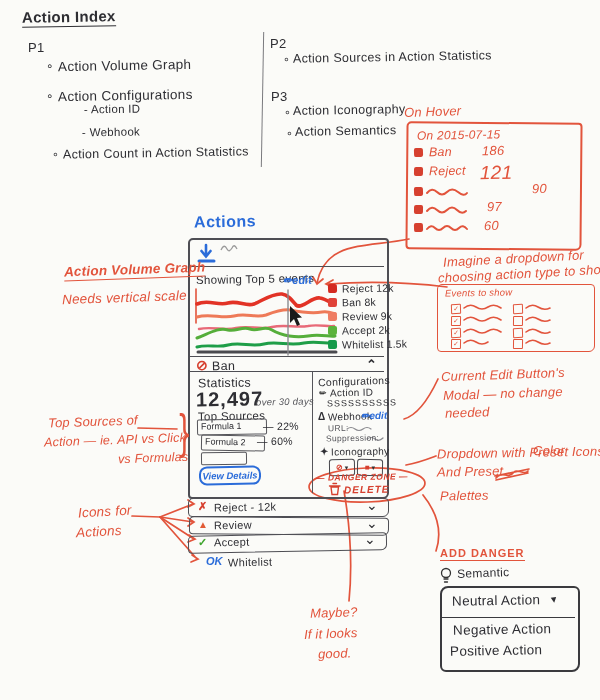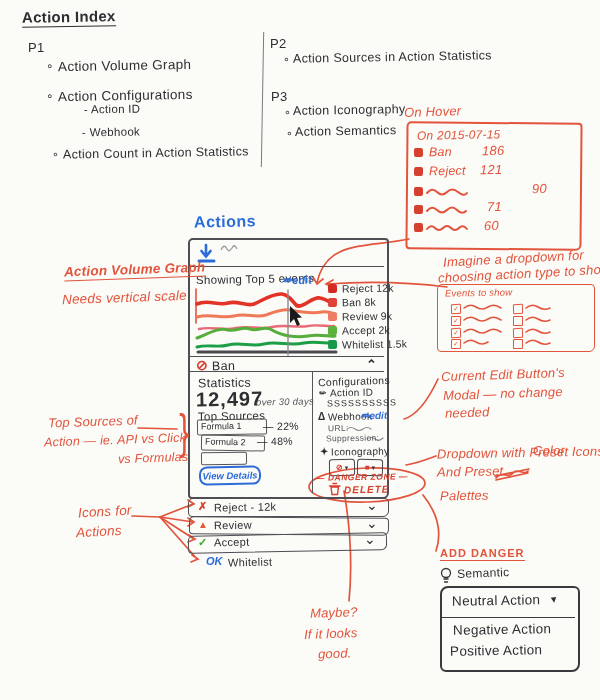--- a/index.html
+++ b/index.html
@@ -133,25 +133,25 @@
   <div class="abs hw r-1" style="left:295px;top:124px;font-size:12.5px;">Action Semantics</div>
   <div class="abs red r-2" style="left:404px;top:104px;font-size:13px;">On Hover</div>
 
   <div class="abs box-red r05" style="left:406px;top:122px;width:172px;height:124px;"></div>
   <div class="abs red r-1" style="left:417px;top:128px;font-size:12px;">On 2015-07-15</div>
   <div class="abs hover-sq r-2" style="left:414px;top:148px;"></div>
   <div class="abs red r-1" style="left:429px;top:145px;font-size:12.5px;">Ban</div>
   <div class="abs red r-1" style="left:482px;top:143px;font-size:13px;">186</div>
   <div class="abs hover-sq r1" style="left:414px;top:167px;"></div>
   <div class="abs red r-1" style="left:429px;top:164px;font-size:12.5px;">Reject</div>
-  <div class="abs red r-1" style="left:480px;top:162px;font-size:13px;">121</div>
+  <div class="abs red r-1" style="left:480px;top:162px;font-size:19px;">121</div>
   <div class="abs hover-sq r-2" style="left:414px;top:187px;"></div>
   <div class="abs red r-1" style="left:484px;top:181px;font-size:13px;margin-left:48px;">90</div>
   <div class="abs hover-sq r1" style="left:414px;top:205px;"></div>
-  <div class="abs red r-1" style="left:487px;top:199px;font-size:13px;">71</div>
+  <div class="abs red r-1" style="left:487px;top:199px;font-size:13px;">97</div>
   <div class="abs hover-sq r-2" style="left:414px;top:223px;"></div>
   <div class="abs red r-1" style="left:484px;top:218px;font-size:13px;">60</div>
 
   <div class="abs blue b r-1" style="left:194px;top:213px;font-size:16px;letter-spacing:.5px;">Actions</div>
   <div class="abs box-sketch" style="left:188px;top:238px;width:197px;height:257px;"></div>
   <div class="abs hline" style="left:189px;top:266px;width:195px;"></div>
 
   <div class="abs hw r-1" style="left:196px;top:273px;font-size:11.5px;">Showing Top 5 events</div>
   <div class="abs blue b i r-1" style="left:283px;top:274px;font-size:11px;"><span>✏</span><span>edit</span></div>
 
@@ -173,21 +173,21 @@
   <div class="abs hline" style="left:189px;top:371px;width:195px;border-top-width:1.4px;"></div>
   <div class="abs vline" style="left:312px;top:372px;height:121px;border-left-color:#55555a;"></div>
 
   <div class="abs hw r-1" style="left:198px;top:376px;font-size:12.5px;">Statistics</div>
   <div class="abs hw b r-1" style="left:196px;top:388px;font-size:20px;letter-spacing:1px;">12,497</div>
   <div class="abs hw i r-1" style="left:256px;top:396px;font-size:9.5px;color:#55555a;">over 30 days</div>
   <div class="abs hw r-1" style="left:198px;top:410px;font-size:11.5px;">Top Sources</div>
   <div class="abs input-sketch r-1" style="left:197px;top:419px;width:62px;height:12px;font-size:9px;padding:1px 3px;">Formula 1</div>
   <div class="abs hw r-1" style="left:263px;top:420px;font-size:10.5px;">— 22%</div>
   <div class="abs input-sketch r1" style="left:201px;top:435px;width:56px;height:12px;font-size:9px;padding:1px 3px;">Formula 2</div>
-  <div class="abs hw r-1" style="left:257px;top:435px;font-size:10.5px;">— 48%</div>
+  <div class="abs hw r-1" style="left:257px;top:435px;font-size:10.5px;">— 60%</div>
   <div class="abs input-sketch r-1" style="left:201px;top:452px;width:44px;height:11px;"></div>
   <div class="abs blue b i r-1" style="left:199px;top:466px;width:58px;height:13px;border:2px solid #2b6cd9;border-radius:8px;font-size:9.5px;text-align:center;padding-top:2px;">View Details</div>
 
   <div class="abs hw r-2" style="left:318px;top:375px;font-size:10.5px;">Configurations</div>
   <div class="abs" style="left:319px;top:388px;font-size:9px;">✏</div>
   <div class="abs hw r-1" style="left:330px;top:387px;font-size:10px;">Action ID</div>
   <div class="abs hw r-1" style="left:327px;top:398px;font-size:9px;letter-spacing:1px;">SSSSSSSSSS</div>
   <div class="abs hw b" style="left:318px;top:411px;font-size:10px;">Δ</div>
   <div class="abs hw r-1" style="left:328px;top:411px;font-size:10px;">Webhook</div>
   <div class="abs blue b i r-1" style="left:361px;top:410px;font-size:10px;"><span>✏</span><span>edit</span></div>

